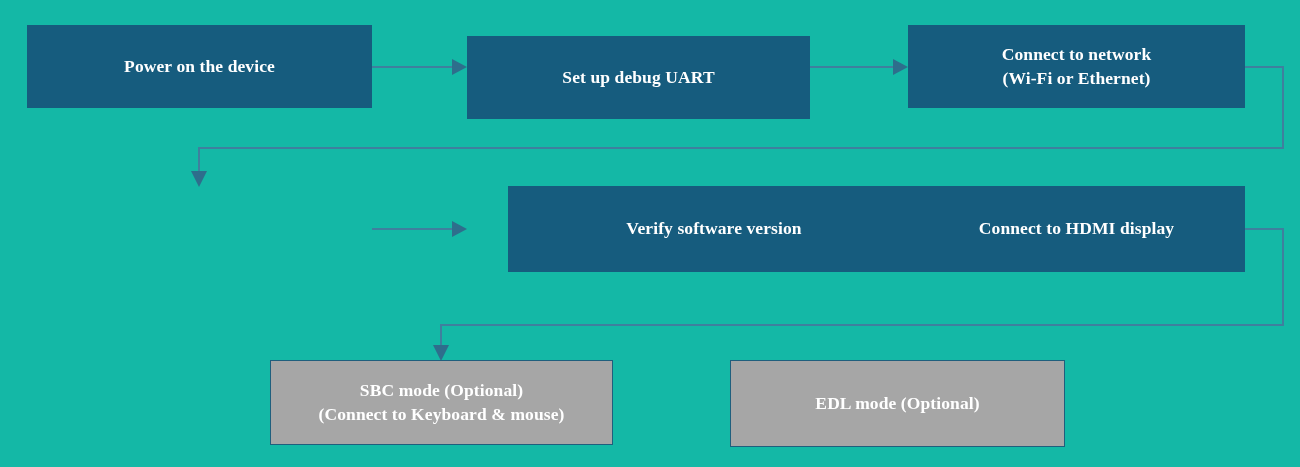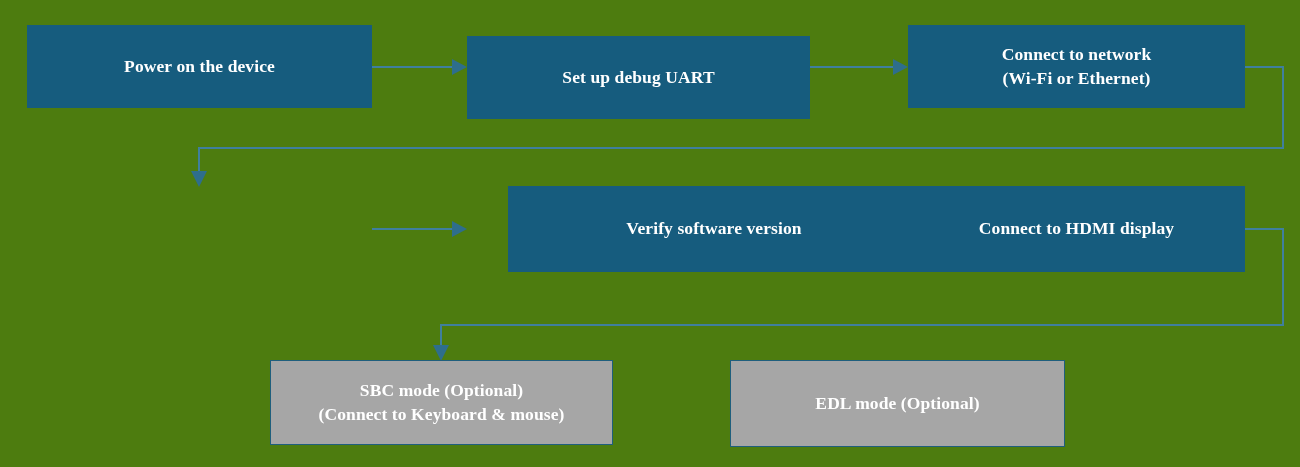--- a/index.html
+++ b/index.html
@@ -8,21 +8,21 @@
     padding: 0;
     background: #ffffff;
   }
   body {
     font-family: "Liberation Serif", "DejaVu Serif", serif;
   }
   #canvas {
     position: relative;
     width: 1300px;
     height: 467px;
-    background: #4d7c0f;
+    background: #14b8a6;
     overflow: hidden;
   }
   .node {
     position: absolute;
     box-sizing: border-box;
     display: flex;
     align-items: center;
     justify-content: center;
     text-align: center;
     color: #ffffff;

